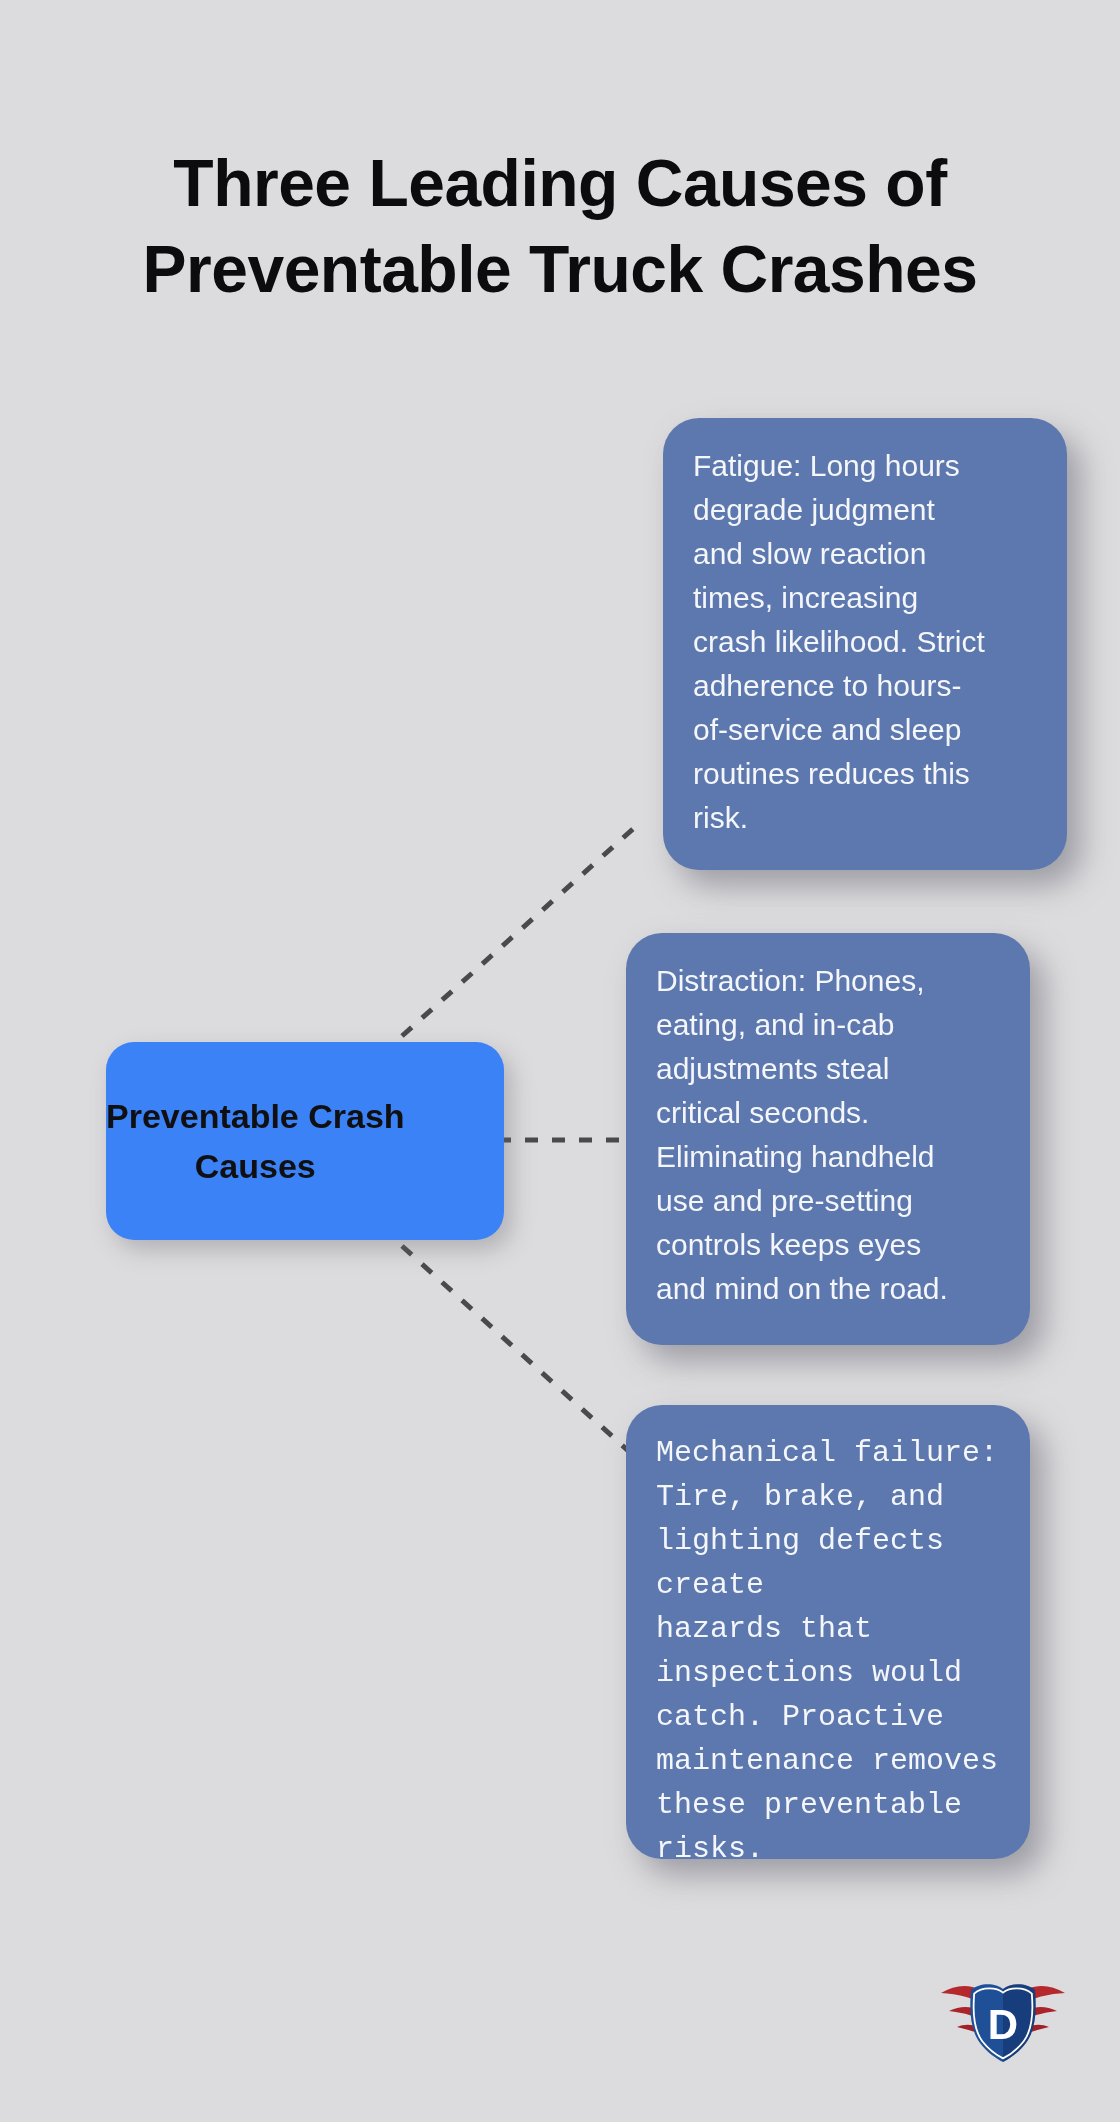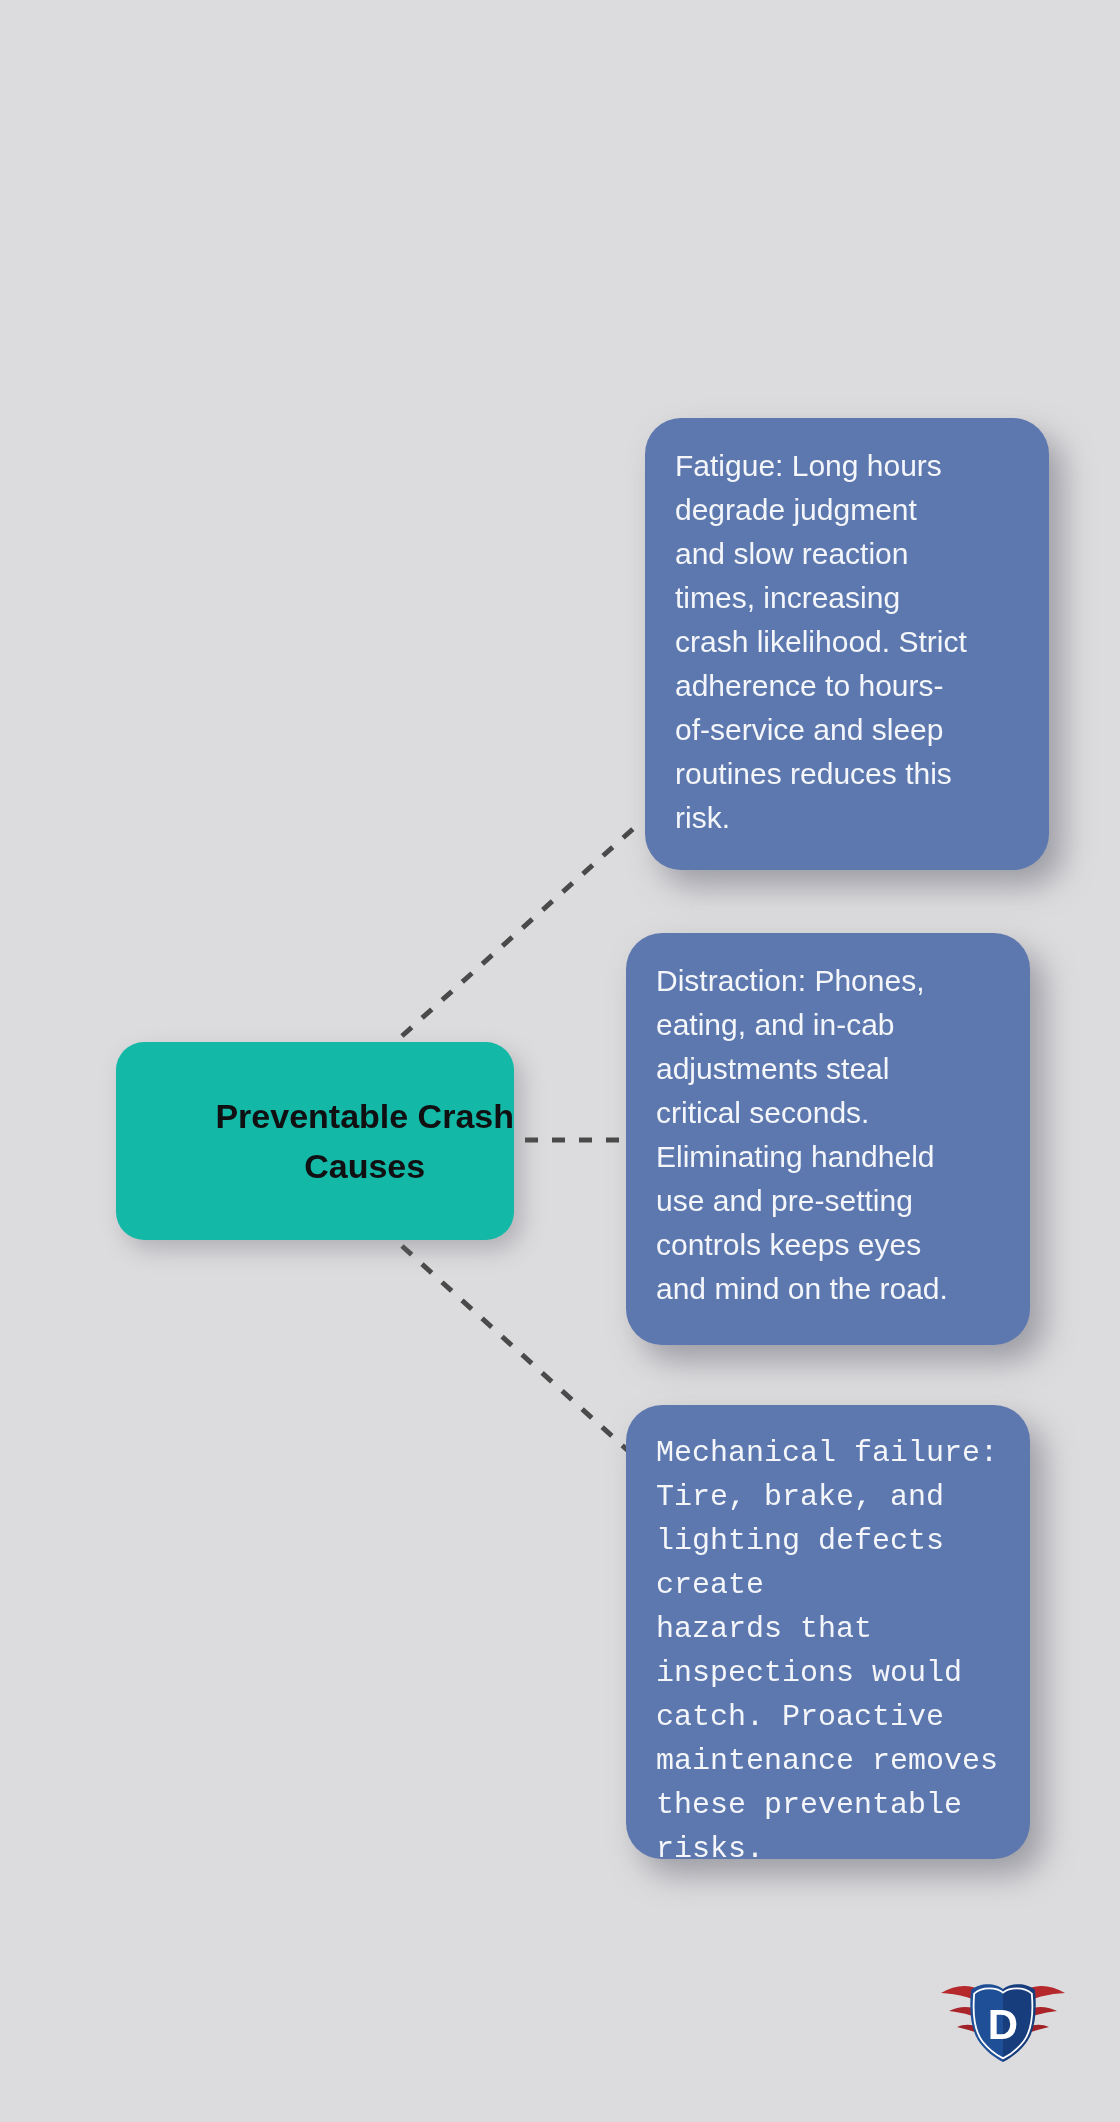--- a/index.html
+++ b/index.html
@@ -25,26 +25,26 @@
     font-size: 66px;
     line-height: 86px;
     font-weight: 700;
     letter-spacing: -0.5px;
     color: #0c0c0e;
     white-space: pre-line;
   }
 
   .root-node {
     position: absolute;
-    left: 116px; top: 1042px;
+    left: 106px; top: 1042px;
     width: 398px; height: 198px;
-    background: #14b8a6;
+    background: #3b82f6;
     border-radius: 28px;
     box-shadow: 8px 10px 22px rgba(110,110,122,0.38);
-    display: flex; align-items: center; justify-content: flex-end;
+    display: flex; align-items: center; justify-content: flex-start;
     text-align: center;
   }
   .root-node .root-label {
     font-size: 34px;
     line-height: 50px;
     font-weight: 700;
     color: #101012;
     white-space: pre-line;
   }
 
@@ -56,41 +56,43 @@
     box-shadow: 14px 16px 30px rgba(105,105,118,0.55);
     box-sizing: border-box;
     padding: 26px 30px;
   }
   .cause-box .cause-text {
     color: #f4f6fa;
     font-size: 30px;
     line-height: 44px;
     white-space: pre-line;
   }
-  .cause-fatigue     { left: 645px; top: 418px;  height: 452px; }
+  .cause-fatigue     { left: 663px; top: 418px;  height: 452px; }
   .cause-distraction { left: 626px; top: 933px;  height: 412px; }
   .cause-mechanical  { left: 626px; top: 1405px; height: 454px; font-family: Liberation Mono, monospace; }
 
   .logo {
     position: absolute;
     left: 933px; top: 1976px;
     width: 140px; height: 94px;
   }
 </style>
 </head>
 <body>
 
 <div class="canvas">
 
   <svg class="connectors" viewBox="0 0 1120 2122" xmlns="http://www.w3.org/2000/svg">
     <line x1="402" y1="1036" x2="634" y2="828" stroke="#4a4a4a" stroke-width="5" stroke-dasharray="13 14"></line>
     <line x1="498" y1="1140" x2="630" y2="1140" stroke="#4a4a4a" stroke-width="5" stroke-dasharray="13 14"></line>
     <line x1="402" y1="1246" x2="634" y2="1456" stroke="#4a4a4a" stroke-width="5" stroke-dasharray="13 14"></line>
   </svg>
 
+  <h1 class="title">Three Leading Causes of
+Preventable Truck Crashes</h1>
 
   <div class="root-node">
     <div class="root-label">Preventable Crash
 Causes</div>
   </div>
 
   <div class="cause-box cause-fatigue">
     <div class="cause-text">Fatigue: Long hours
 degrade judgment
 and slow reaction

